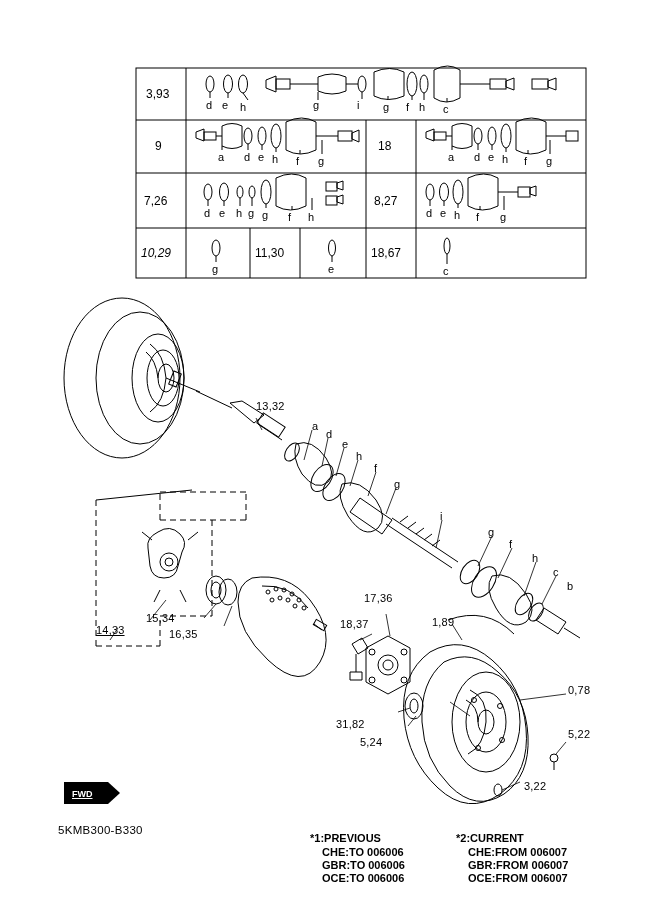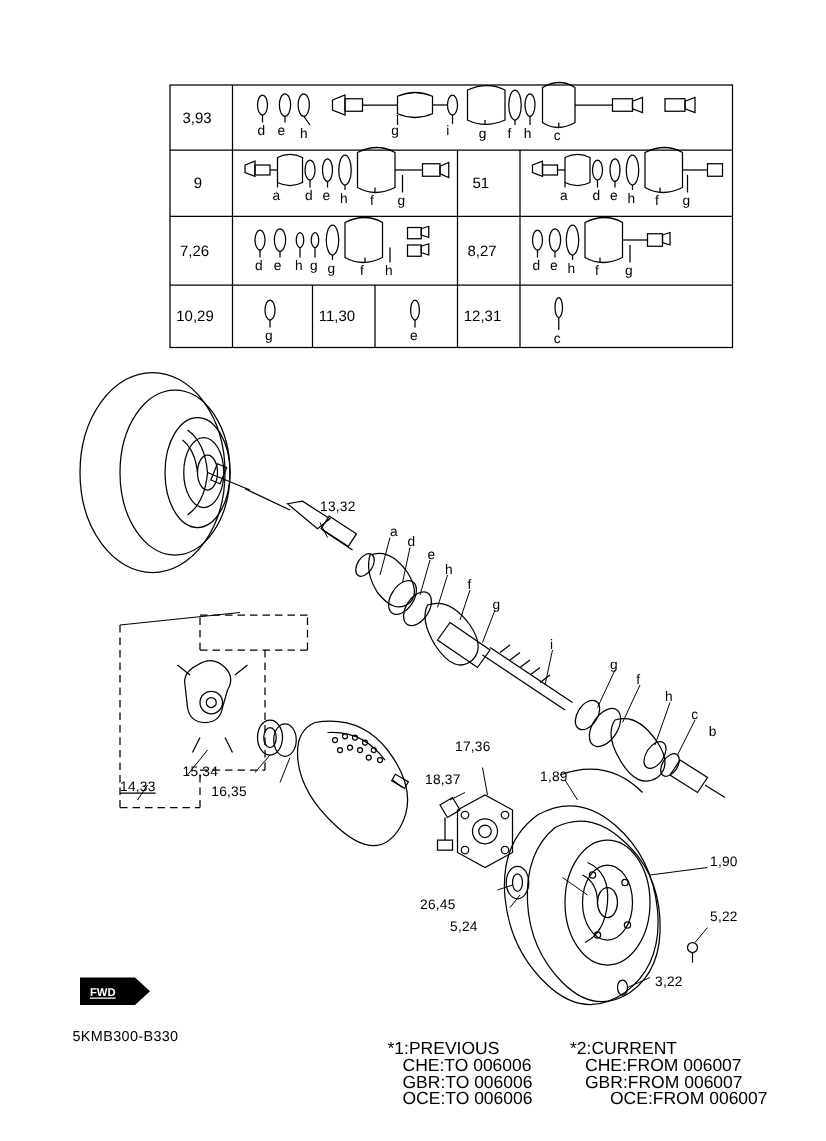--- a/index.html
+++ b/index.html
@@ -2,21 +2,21 @@
 <html><head>
 <meta charset="utf-8">
 <style>
   html,body{margin:0;padding:0;background:#ffffff;}
   body{width:661px;height:913px;position:relative;overflow:hidden;
        font-family:"Liberation Sans", sans-serif;color:#000;}
   .sheet{position:absolute;inset:0;}
   svg{display:block;}
   .lbl{position:absolute;font-size:11px;letter-spacing:0.2px;white-space:nowrap;}
   .tbl-cell{position:absolute;font-size:12px;}
-  .foot{position:absolute;font-size:14px;white-space:pre;line-height:13px;}
+  .foot{position:absolute;font-size:11px;white-space:pre;line-height:13px;font-weight:bold;}
   .partno{position:absolute;font-size:11.5px;letter-spacing:0.3px;}
   .fwd{position:absolute;font-size:9px;font-weight:bold;color:#fff;}
 </style>
 </head>
 <body>
 
 <div class="sheet">
 
 <svg width="661" height="913" viewBox="0 0 661 913">
   <g fill="none" stroke="#000" stroke-width="1">
@@ -287,26 +287,26 @@
     <g>
       <path d="M68 784 l26 0 l0 6 l8 0 l-12 12 l-8 -8 l-14 0 z" fill="#000" stroke="none"></path>
       <rect x="64" y="782" width="44" height="22" fill="#000" stroke="none"></rect>
       <path d="M108 782 l12 11 l-12 11 z" fill="#000" stroke="none"></path>
     </g>
   </g>
 </svg>
 
 <div class="tbl-cell" style="left:146px;top:87px;">3,93</div>
 <div class="tbl-cell" style="left:155px;top:139px;">9</div>
-<div class="tbl-cell" style="left:378px;top:139px;">51</div>
+<div class="tbl-cell" style="left:378px;top:139px;">18</div>
 <div class="tbl-cell" style="left:144px;top:194px;">7,26</div>
 <div class="tbl-cell" style="left:374px;top:194px;">8,27</div>
-<div class="tbl-cell" style="left:141px;top:246px;">10,29</div>
+<div class="tbl-cell" style="left:141px;top:246px;font-style:italic;">10,29</div>
 <div class="tbl-cell" style="left:255px;top:246px;">11,30</div>
-<div class="tbl-cell" style="left:371px;top:246px;">12,31</div>
+<div class="tbl-cell" style="left:371px;top:246px;">18,67</div>
 
 <div class="lbl" style="left:206px;top:99px;">d</div>
 <div class="lbl" style="left:222px;top:99px;">e</div>
 <div class="lbl" style="left:240px;top:101px;">h</div>
 <div class="lbl" style="left:313px;top:99px;">g</div>
 <div class="lbl" style="left:357px;top:99px;">i</div>
 <div class="lbl" style="left:383px;top:101px;">g</div>
 <div class="lbl" style="left:406px;top:101px;">f</div>
 <div class="lbl" style="left:419px;top:101px;">h</div>
 <div class="lbl" style="left:443px;top:103px;">c</div>
@@ -355,33 +355,33 @@
 <div class="lbl" style="left:532px;top:552px;">h</div>
 <div class="lbl" style="left:553px;top:566px;">c</div>
 <div class="lbl" style="left:567px;top:580px;">b</div>
 
 <div class="lbl" style="left:256px;top:400px;">13,32</div>
 <div class="lbl" style="left:146px;top:612px;">15,34</div>
 <div class="lbl" style="left:169px;top:628px;">16,35</div>
 <div class="lbl" style="left:96px;top:624px;text-decoration:underline;">14,33</div>
 <div class="lbl" style="left:364px;top:592px;">17,36</div>
 <div class="lbl" style="left:340px;top:618px;">18,37</div>
-<div class="lbl" style="left:336px;top:718px;">26,45</div>
+<div class="lbl" style="left:336px;top:718px;">31,82</div>
 <div class="lbl" style="left:360px;top:736px;">5,24</div>
 <div class="lbl" style="left:432px;top:616px;">1,89</div>
-<div class="lbl" style="left:568px;top:684px;">1,90</div>
+<div class="lbl" style="left:568px;top:684px;">0,78</div>
 <div class="lbl" style="left:568px;top:728px;">5,22</div>
 <div class="lbl" style="left:524px;top:780px;">3,22</div>
 
 <div class="fwd" style="left:72px;top:789px;text-decoration:underline;">FWD</div>
 <div class="partno" style="left:58px;top:824px;">5KMB300-B330</div>
 
 <div class="foot" style="left:310px;top:832px;">*1:PREVIOUS</div>
 <div class="foot" style="left:322px;top:846px;">CHE:TO 006006</div>
 <div class="foot" style="left:322px;top:859px;">GBR:TO 006006</div>
 <div class="foot" style="left:322px;top:872px;">OCE:TO 006006</div>
 
 <div class="foot" style="left:456px;top:832px;">*2:CURRENT</div>
 <div class="foot" style="left:468px;top:846px;">CHE:FROM 006007</div>
 <div class="foot" style="left:468px;top:859px;">GBR:FROM 006007</div>
-<div class="foot" style="left:468px;top:872px;margin-left:20px;">OCE:FROM 006007</div>
+<div class="foot" style="left:468px;top:872px;">OCE:FROM 006007</div>
 
 </div>
 
 </body></html>

